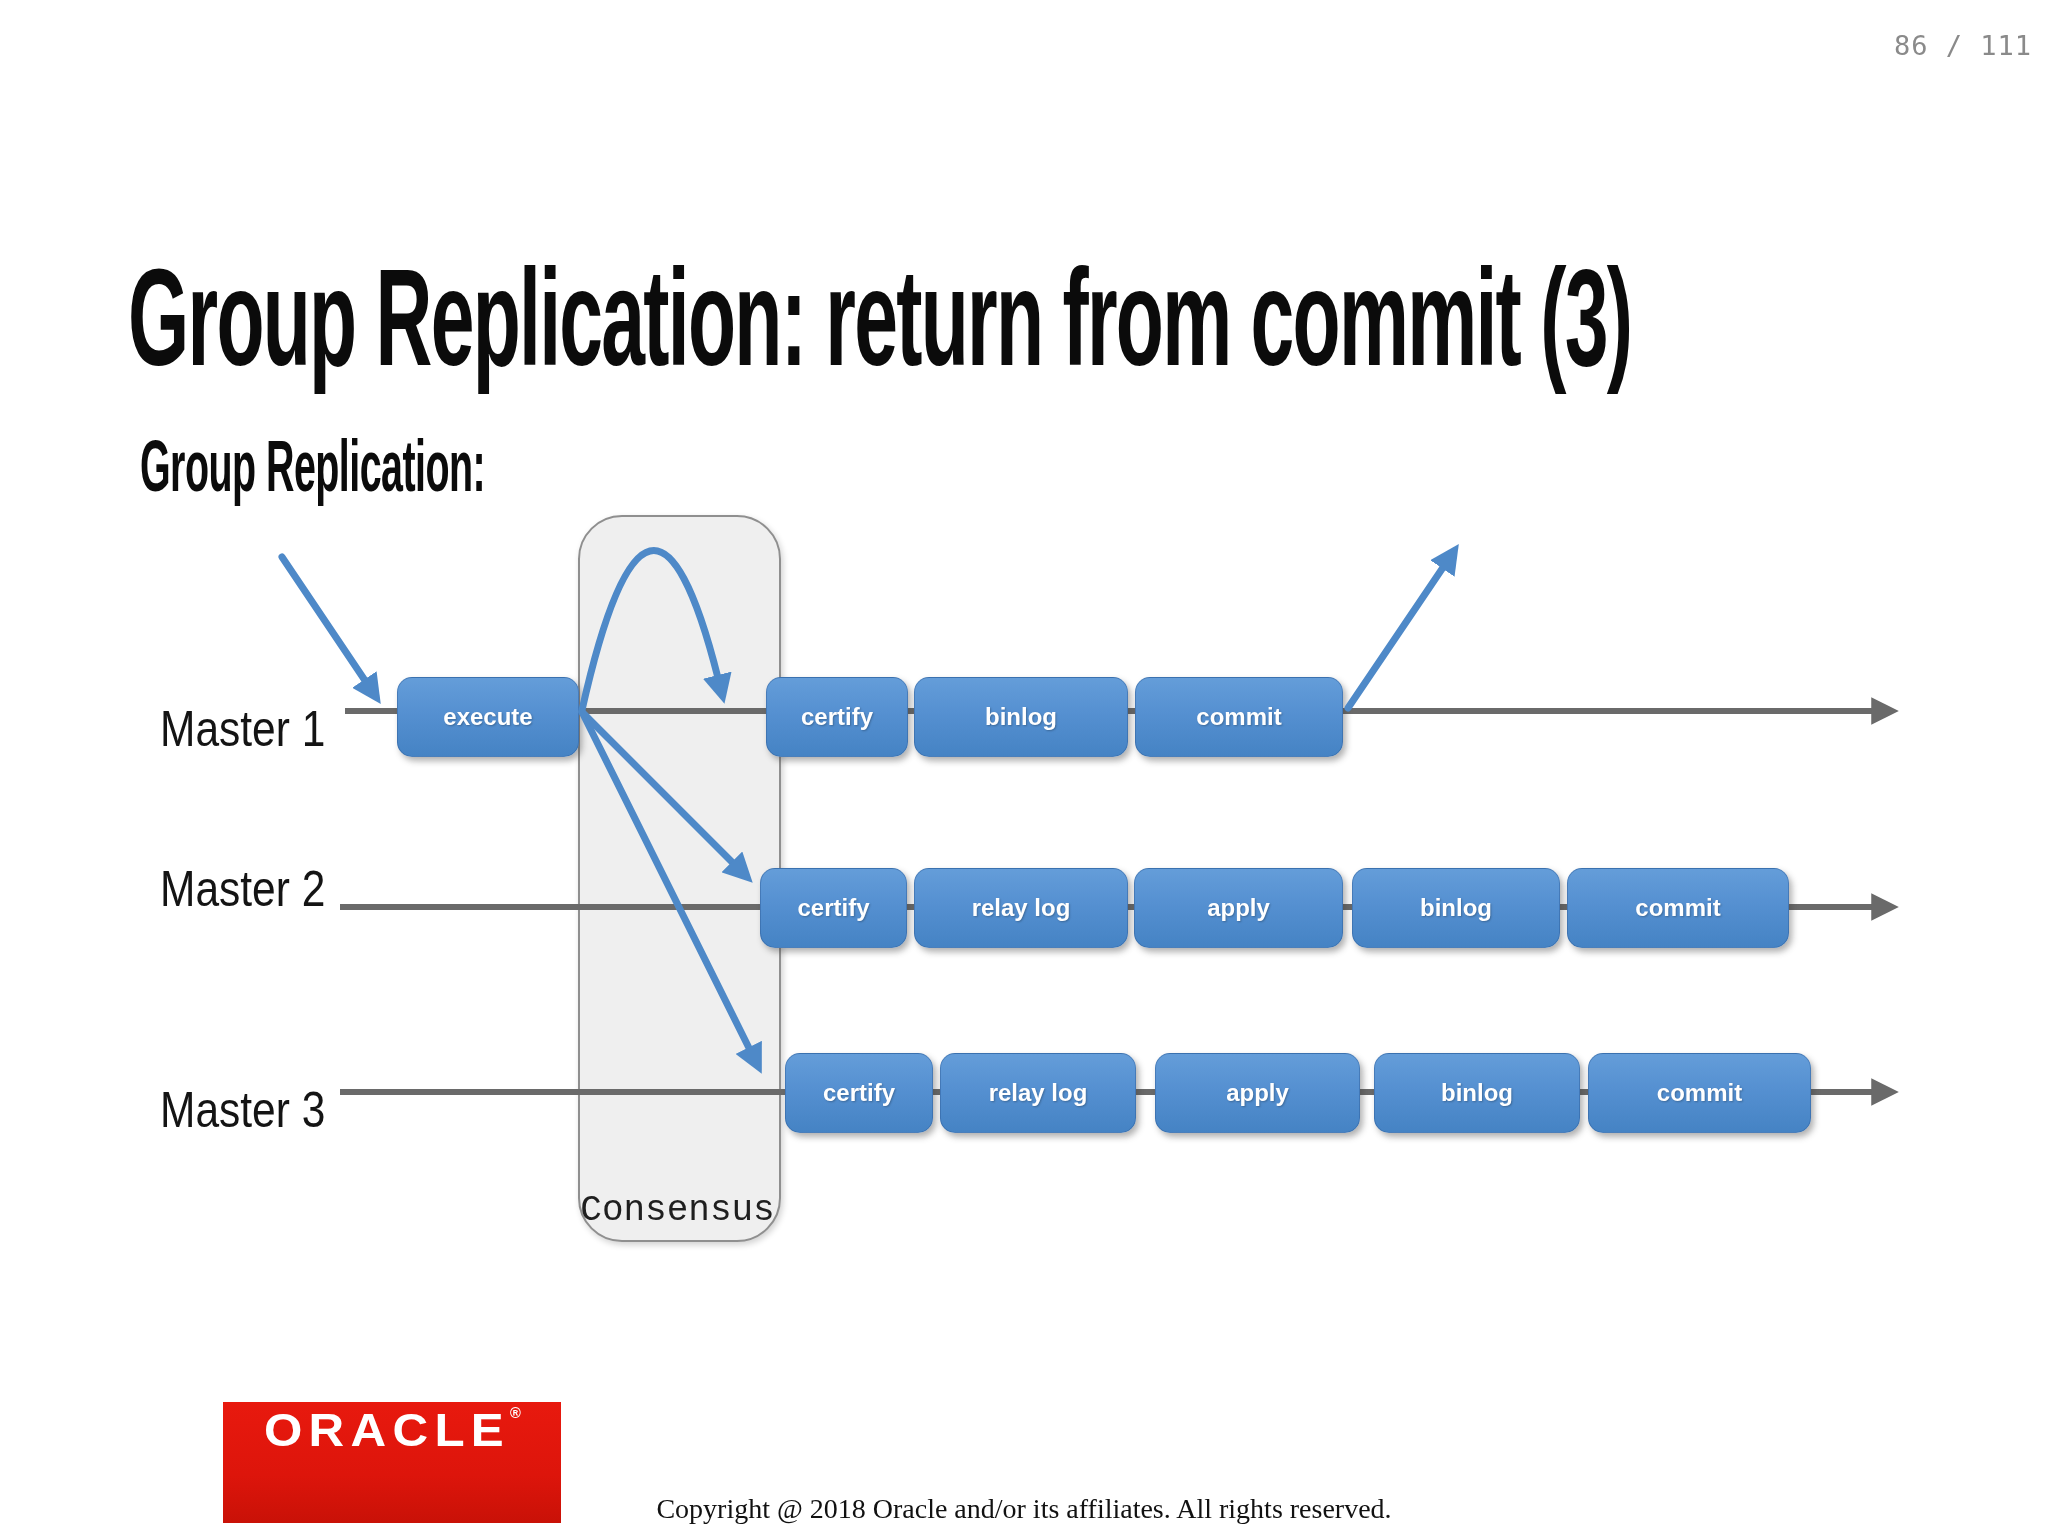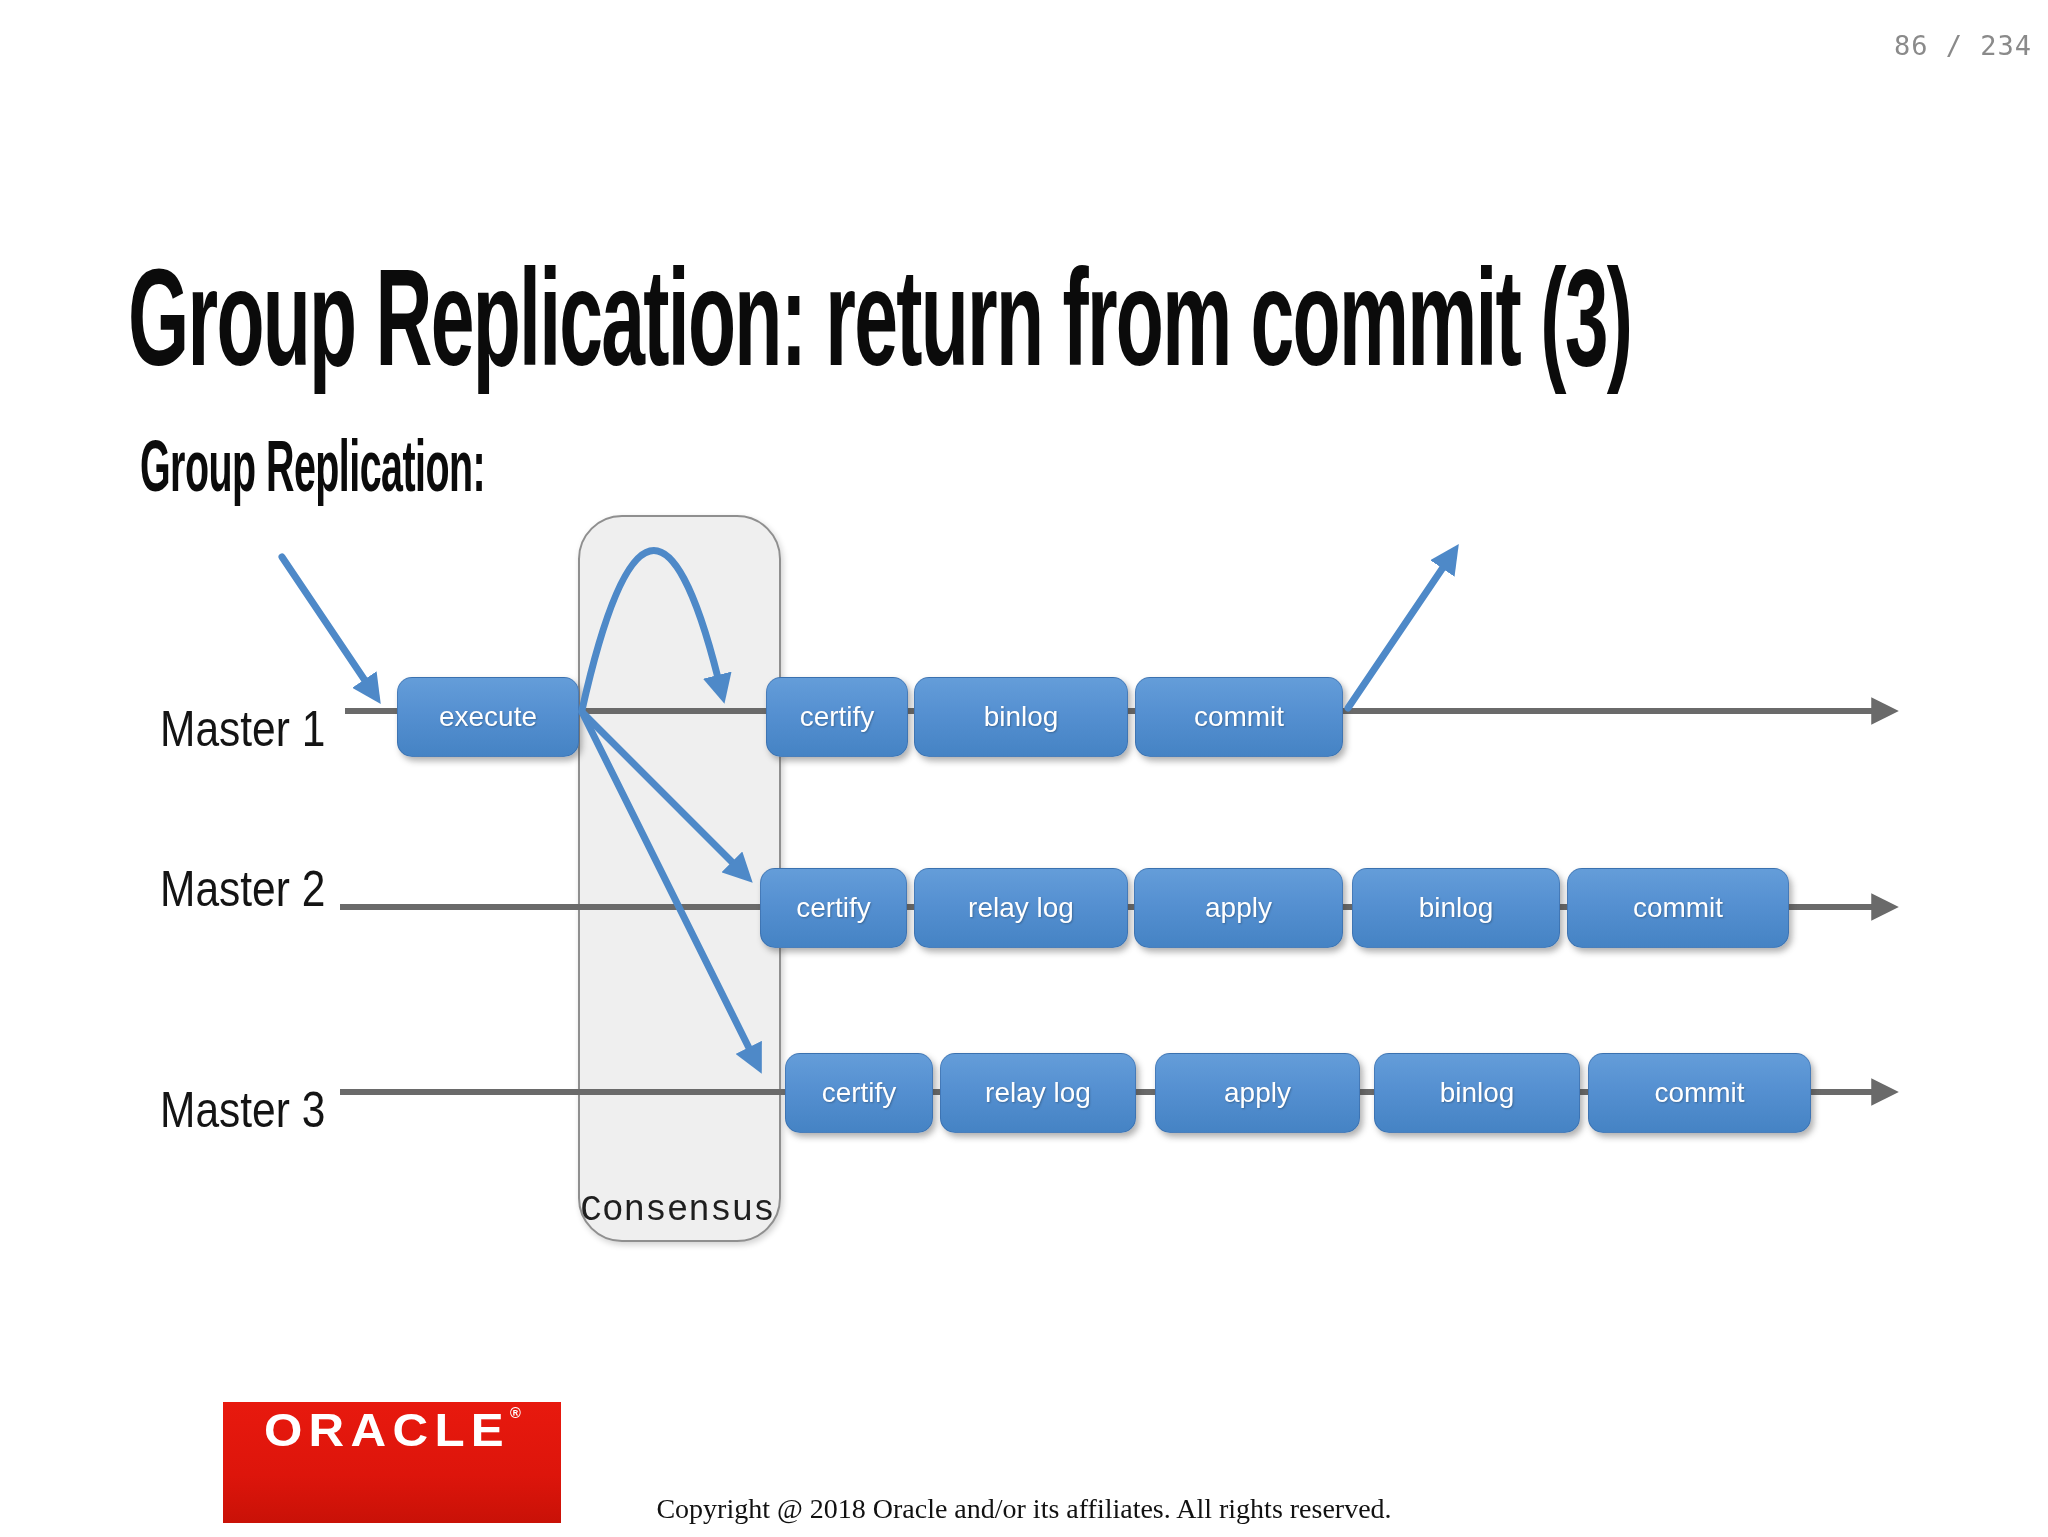--- a/index.html
+++ b/index.html
@@ -22,40 +22,40 @@
              background:#efefef;border:2px solid #8f8f8f;box-shadow:2px 3px 6px rgba(0,0,0,0.18);}
   .consensus-label{position:absolute;left:578px;top:1190px;width:199px;text-align:center;
                    font-size:36px;color:#1f1f1f;font-family:Liberation Mono, monospace;}
   .master-label{position:absolute;left:160px;width:230px;font-size:50px;color:#141414;white-space:nowrap;}
   .master-label>span{display:inline-block;transform:scaleX(0.85);transform-origin:0 50%;}
   .pbox{position:absolute;height:78px;border-radius:15px;
         background:linear-gradient(180deg,#649dd9 0%,#5590d1 45%,#4583c4 100%);
         border:1px solid rgba(45,90,150,0.45);
         box-shadow:3px 4px 6px rgba(60,60,60,0.40);
         display:flex;align-items:center;justify-content:center;}
-  .pbox span{color:#ffffff;font-weight:400;font-size:28px;white-space:nowrap;
+  .pbox span{color:#ffffff;font-weight:700;font-size:24px;white-space:nowrap;
              text-shadow:1px 1px 2px rgba(0,0,0,0.25);}
   .r1{top:677px;} .r2{top:868px;} .r3{top:1053px;}
 
   
   .oracle-logo{position:absolute;left:223px;top:1402px;width:338px;height:121px;
                background:linear-gradient(180deg,#e8190e 0%,#dd150b 60%,#c91107 100%);
                display:flex;align-items:flex-start;justify-content:center;}
   .oracle-logo .word{color:#ffffff;font-weight:700;font-size:47px;letter-spacing:6px;
                      transform:scaleX(1.05);transform-origin:center;}
   .oracle-logo sup{font-size:14px;letter-spacing:0;vertical-align:28px;}
   .copyright{position:absolute;left:0;top:1493px;width:2048px;text-align:center;
              font-family:"Liberation Serif",serif;font-size:28px;color:#111111;}
 </style>
 </head>
 <body>
 
 <div class="slide">
 
-  <div class="page-num">86 / 234</div>
+  <div class="page-num">86 / 111</div>
 
   <h1 class="title"><span>Group Replication: return from commit (3)</span></h1>
   <h2 class="subtitle"><span>Group Replication:</span></h2>
 
   <div class="consensus"></div>
 
   <svg class="svg-layer" viewBox="0 0 2048 1537">
     <defs>
       <marker id="grayArrow" viewBox="0 0 10 10" refX="1" refY="5" markerWidth="4.6" markerHeight="4.6" orient="auto">
         <path d="M0,0 L10,5 L0,10 z" fill="#6a6a6a"></path>

